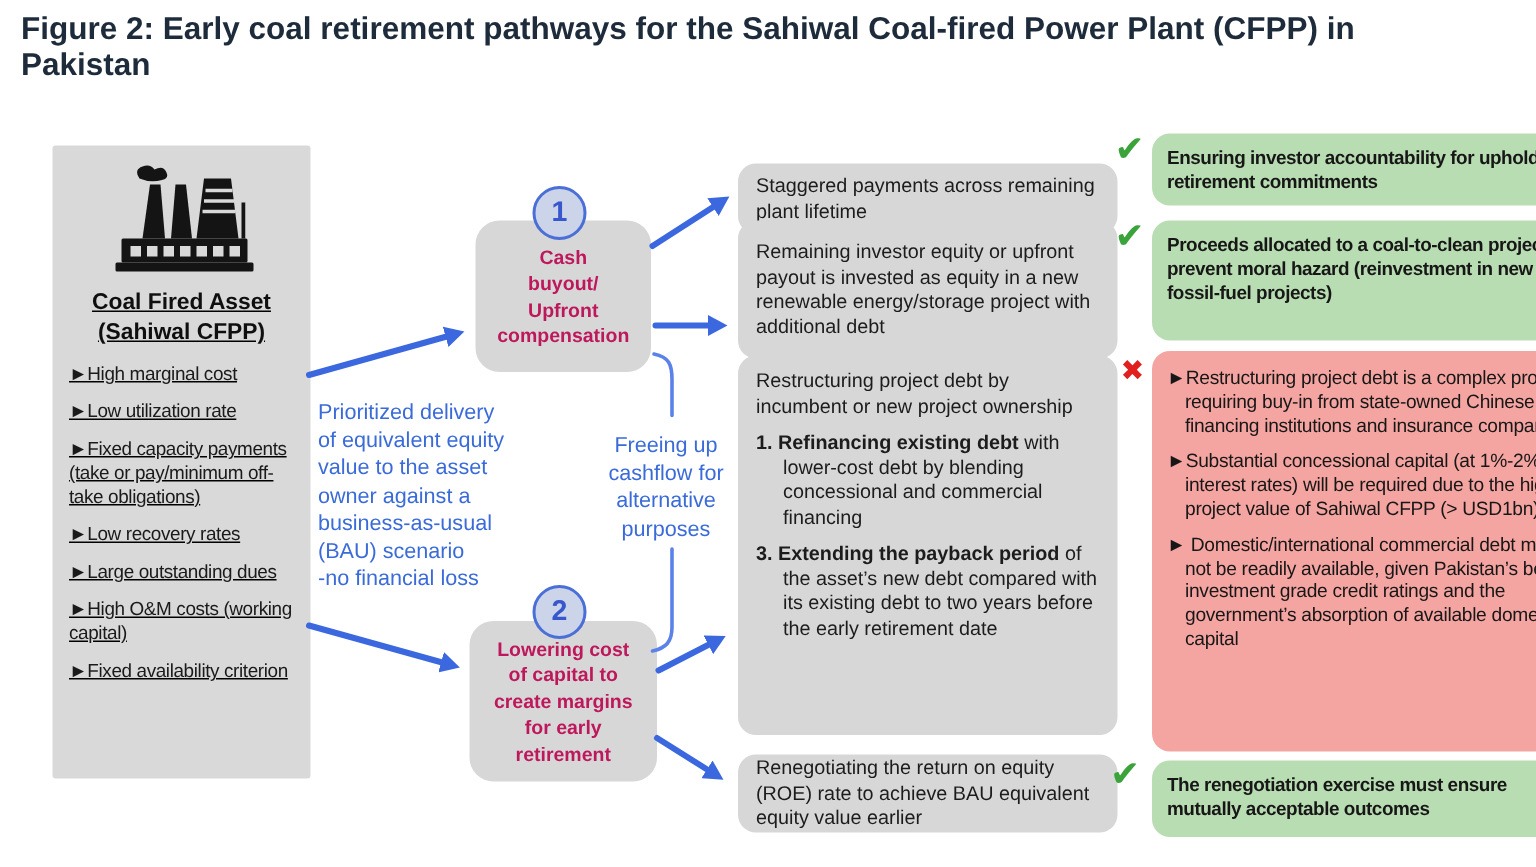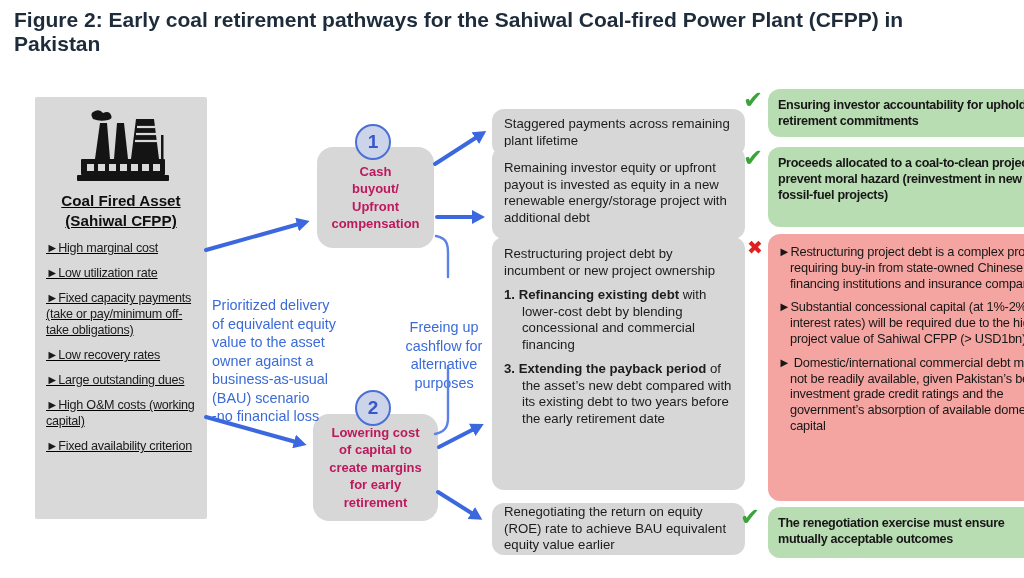--- a/index.html
+++ b/index.html
@@ -18,21 +18,21 @@
   .pcard{position:absolute;background:#d7d7d7;border-radius:16px;display:flex;align-items:center;
          justify-content:center;text-align:center;font-weight:700;font-size:13px;line-height:17.5px;color:#be185d;}
   #pathway1{left:317px;top:147px;width:117px;height:101px;}
   #pathway2{left:313px;top:414px;width:125px;height:107px;}
   .numbadge{position:absolute;width:36px;height:36px;border-radius:50%;background:#ccd4ea;
             border:2px solid #4a6fd6;color:#3857cc;font-weight:700;font-size:19px;display:flex;
             align-items:center;justify-content:center;z-index:4;box-sizing:border-box;}
   #badge1{left:355px;top:124px;}
   #badge2{left:355px;top:390px;}
   
-  .bluenote{position:absolute;color:#3a6bd9;font-size:14.4px;line-height:18.5px;font-weight:400;margin-top:30px;}
+  .bluenote{position:absolute;color:#3a6bd9;font-size:14.4px;line-height:18.5px;font-weight:400;}
   #note-equity{left:212px;top:266px;width:180px;text-align:left;}
   #note-cashflow{left:389px;top:288px;width:110px;text-align:center;}
   
   .mcard{position:absolute;left:492px;width:253px;background:#d7d7d7;border-radius:12px;
          box-sizing:border-box;font-size:13.2px;line-height:16.5px;color:#1c1c1c;padding:8px 12px;}
   .mcenter{display:flex;align-items:center;}
   #mech1{top:89px;height:47px;margin-top:20px;}
   #mech2{top:147px;height:92px;}
   #mech3{top:237px;height:253px;padding-top:9px;}
   #mech4{top:503px;height:52px;}

